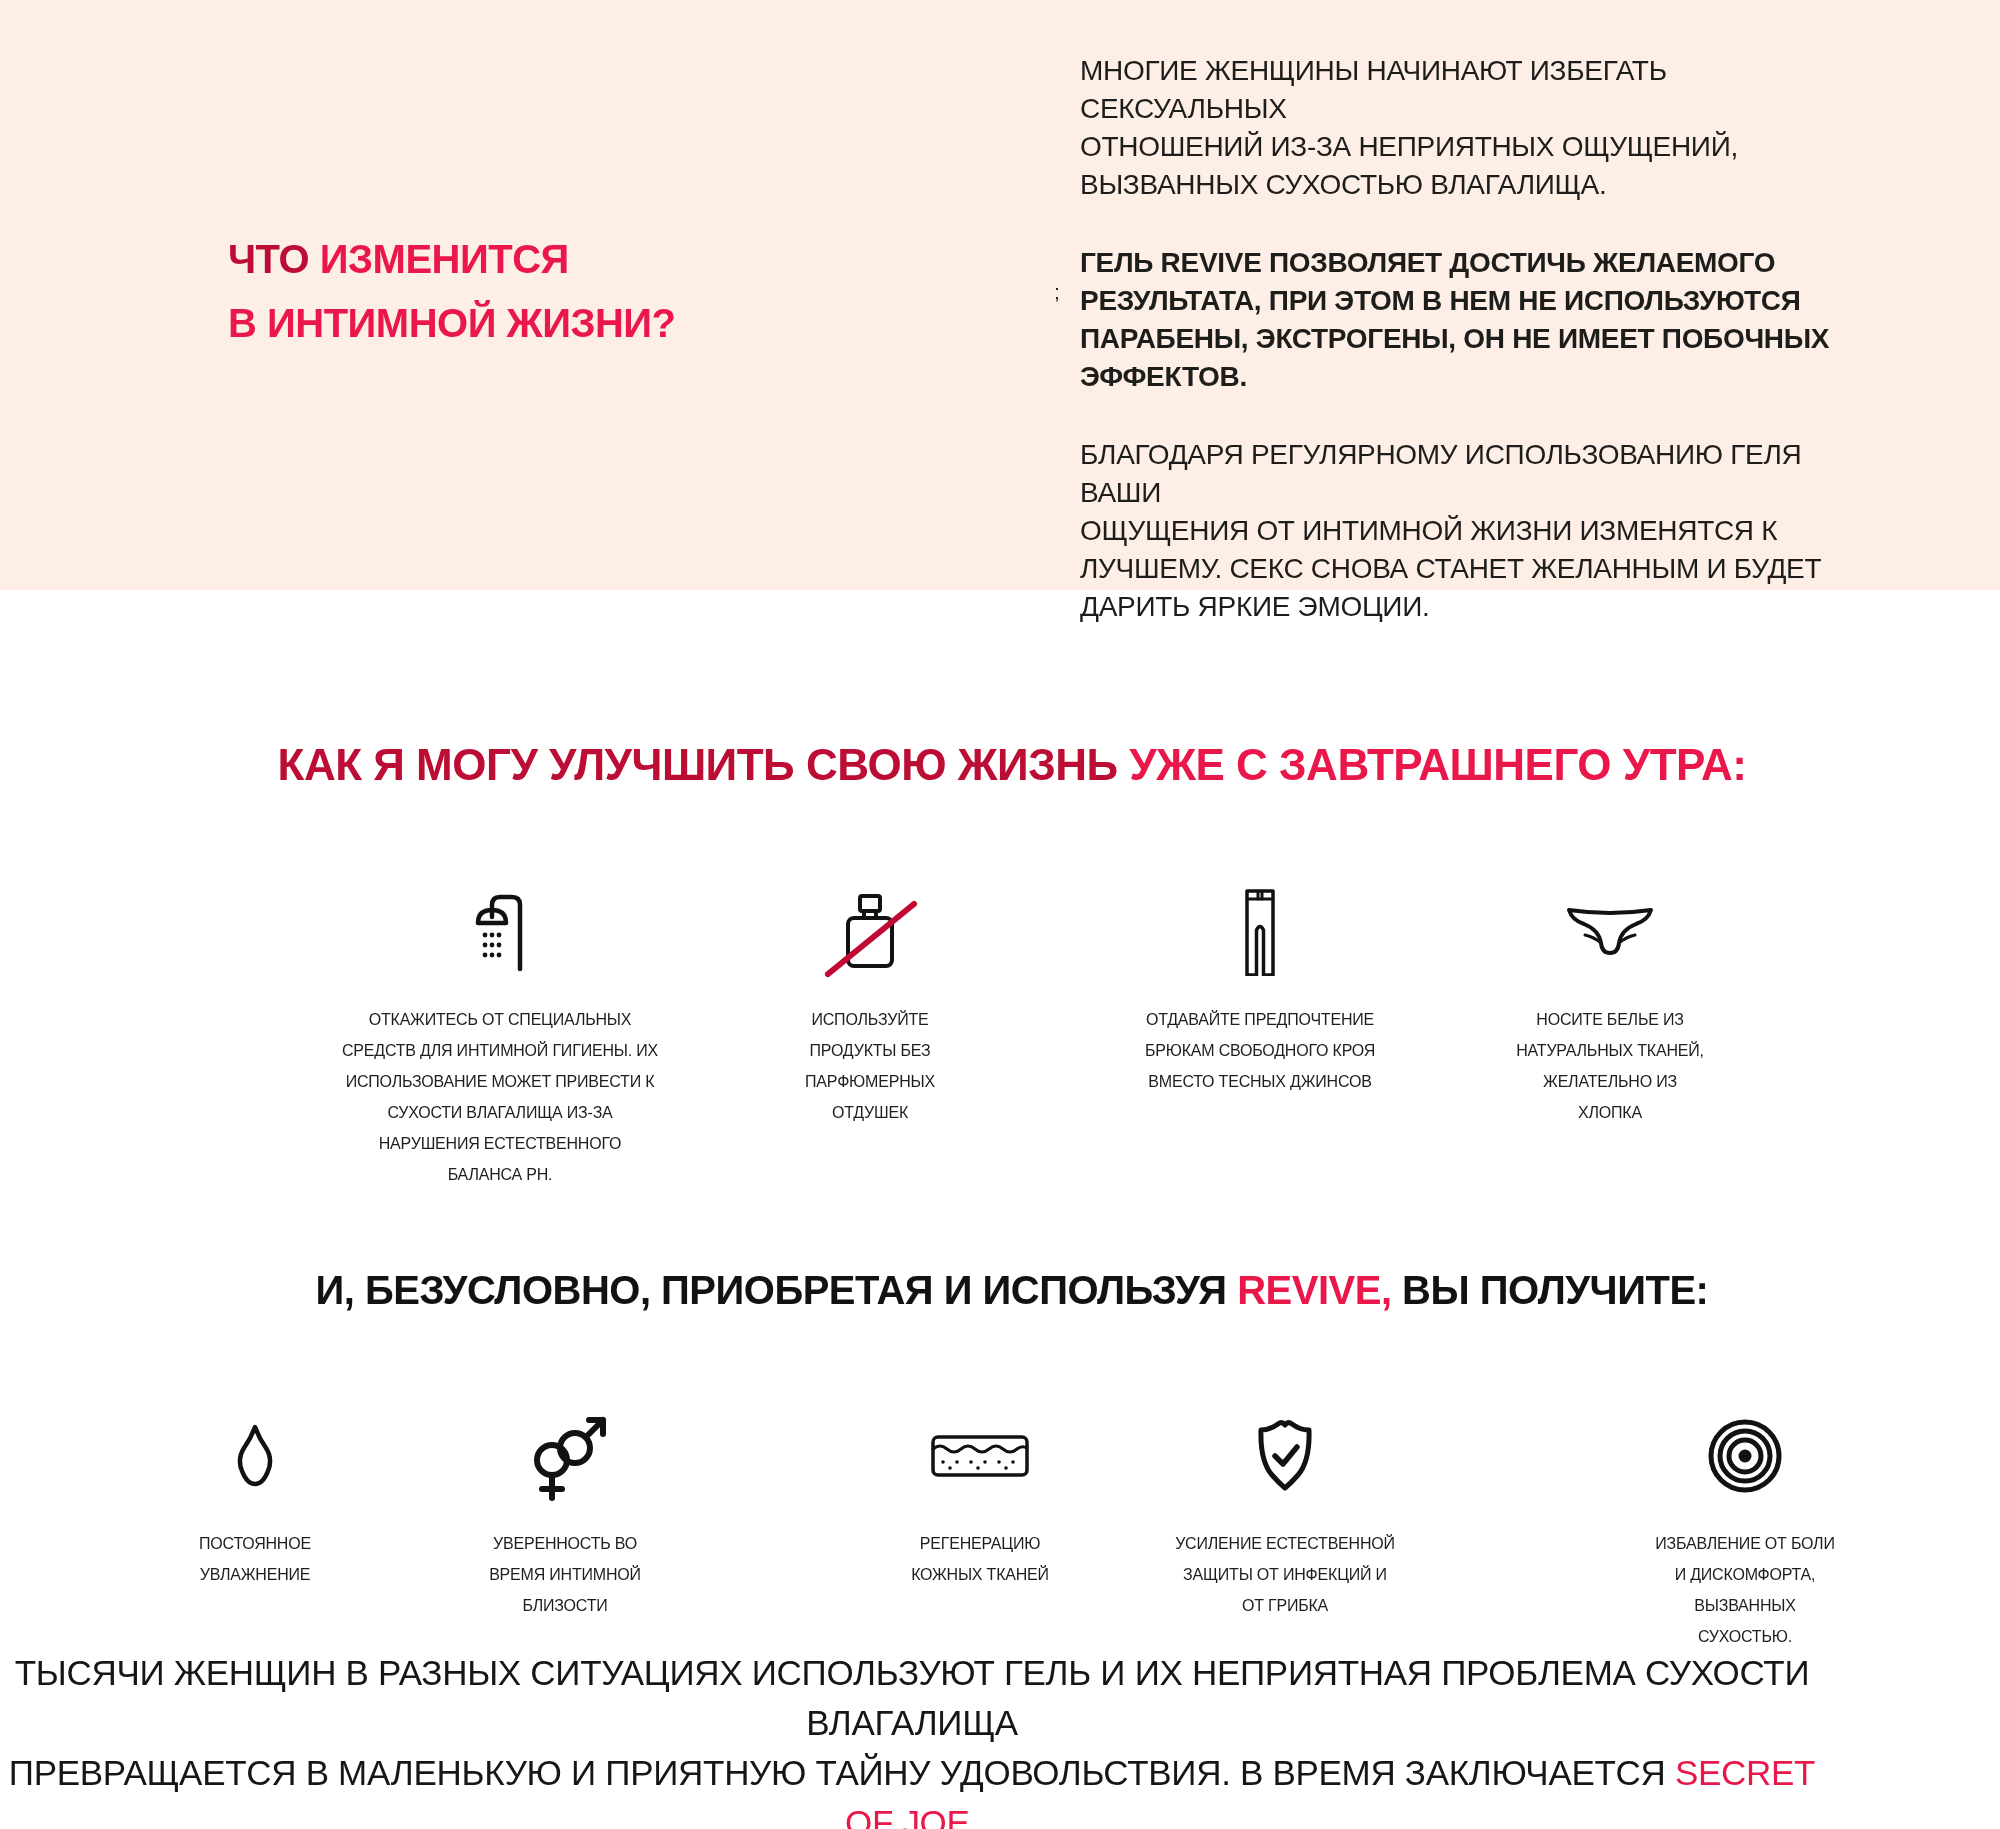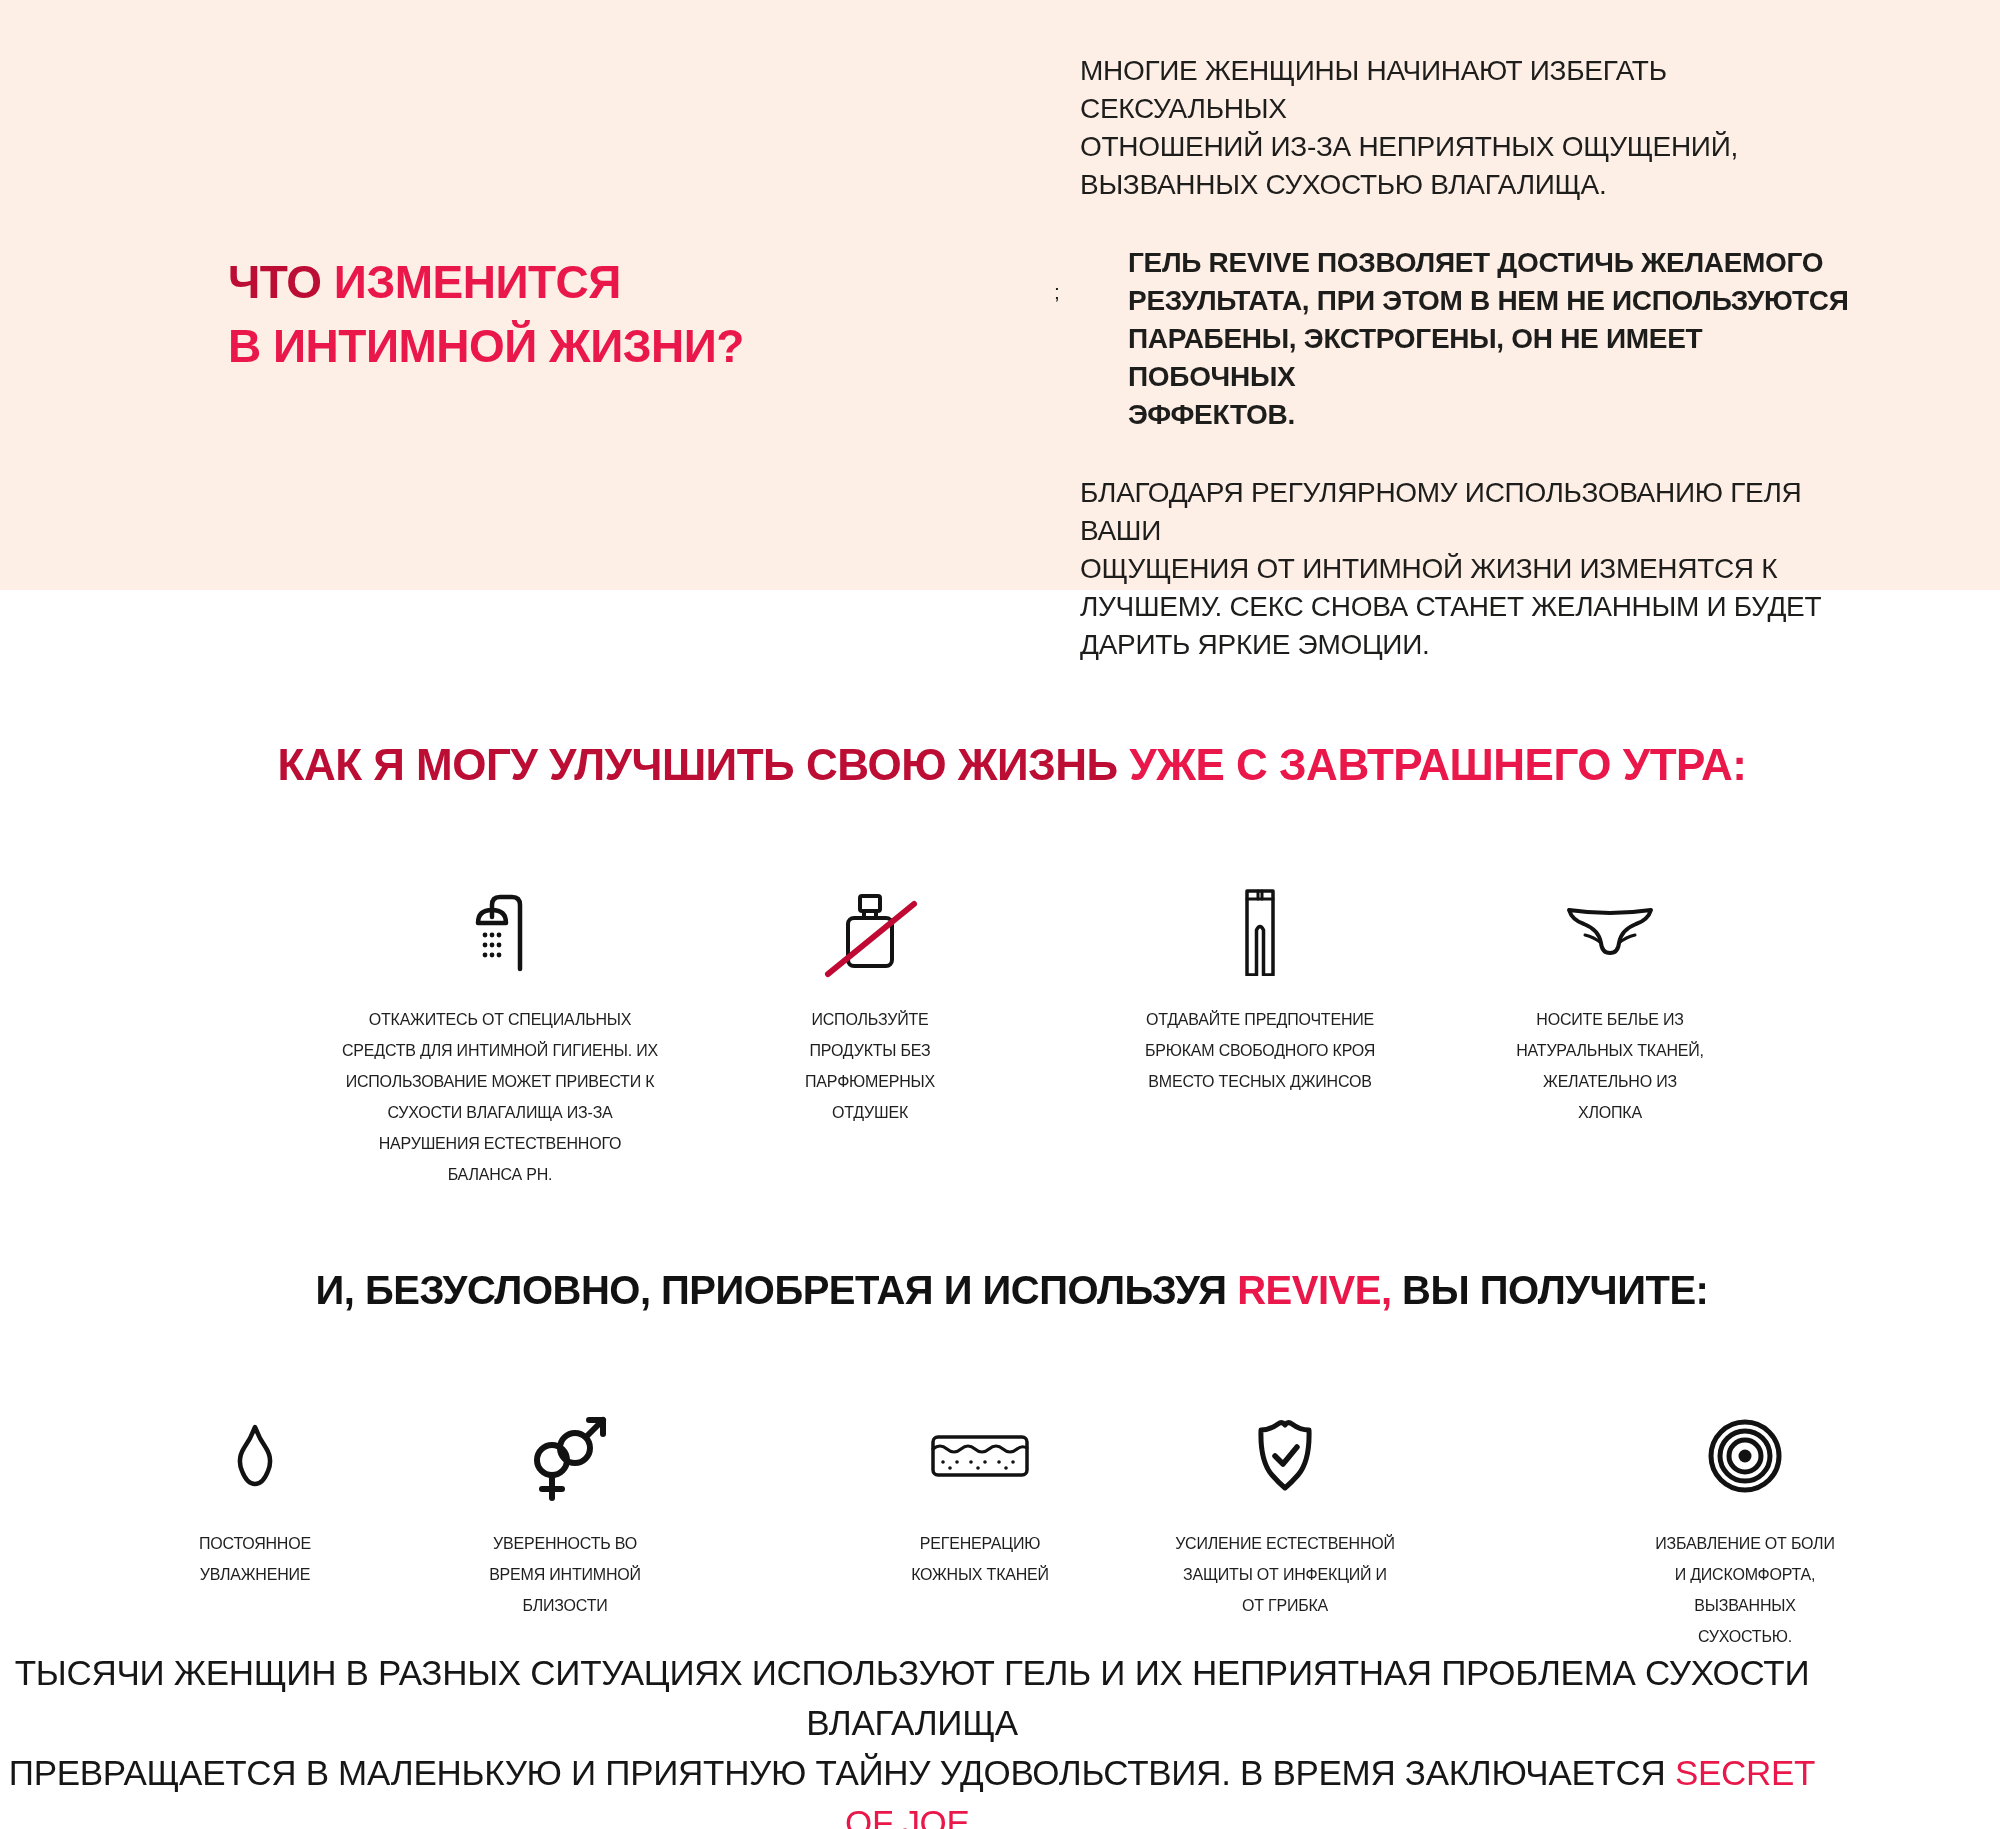--- a/index.html
+++ b/index.html
@@ -4,27 +4,27 @@
 <style>
   html,body { margin:0; padding:0; background:#ffffff; }
   .page {
     position:relative; width:2000px; height:1829px;
     background:#ffffff; overflow:hidden;
     font-family:"Liberation Sans", sans-serif;
     color:#1d1d1b;
   }
   
   .hero { position:absolute; left:0; top:0; width:2000px; height:590px; background:#fdeee6; }
-  .hero-title { position:absolute; left:228px; top:250px; margin:0; font-size:46px; font-weight:bold; line-height:64px; letter-spacing:-0.5px; }
+  .hero-title { position:absolute; left:228px; top:227px; margin:0; font-size:40px; font-weight:bold; line-height:64px; letter-spacing:-0.5px; }
   .c-dark  { color:#bc0e35; }
   .c-bright{ color:#e9174a; }
   .stray { position:absolute; left:1054px; top:280px; font-size:21px; color:#1d1d1b; }
   .hero-copy { position:absolute; left:1080px; top:52px; width:790px; }
   .hero-copy p { margin:0 0 40px 0; font-size:28px; line-height:38px; letter-spacing:-0.3px; white-space:pre-line; }
-  .hero-copy p.bold { font-weight:bold;margin-left:48px; }
+  .hero-copy p.bold { font-weight:bold; }
   
   .how-title, .benefits-title {
     position:absolute; left:0; width:2000px; margin:12px;
     text-align:center; font-weight:bold; letter-spacing:-0.5px;
   }
   .how-title { top:728px; font-size:44px; }
   .benefits-title { top:1256px; font-size:40px; color:#121212; }
   .brand-red { color:#e9174a;text-align:center; }
   
   .col { position:absolute; text-align:center; }

